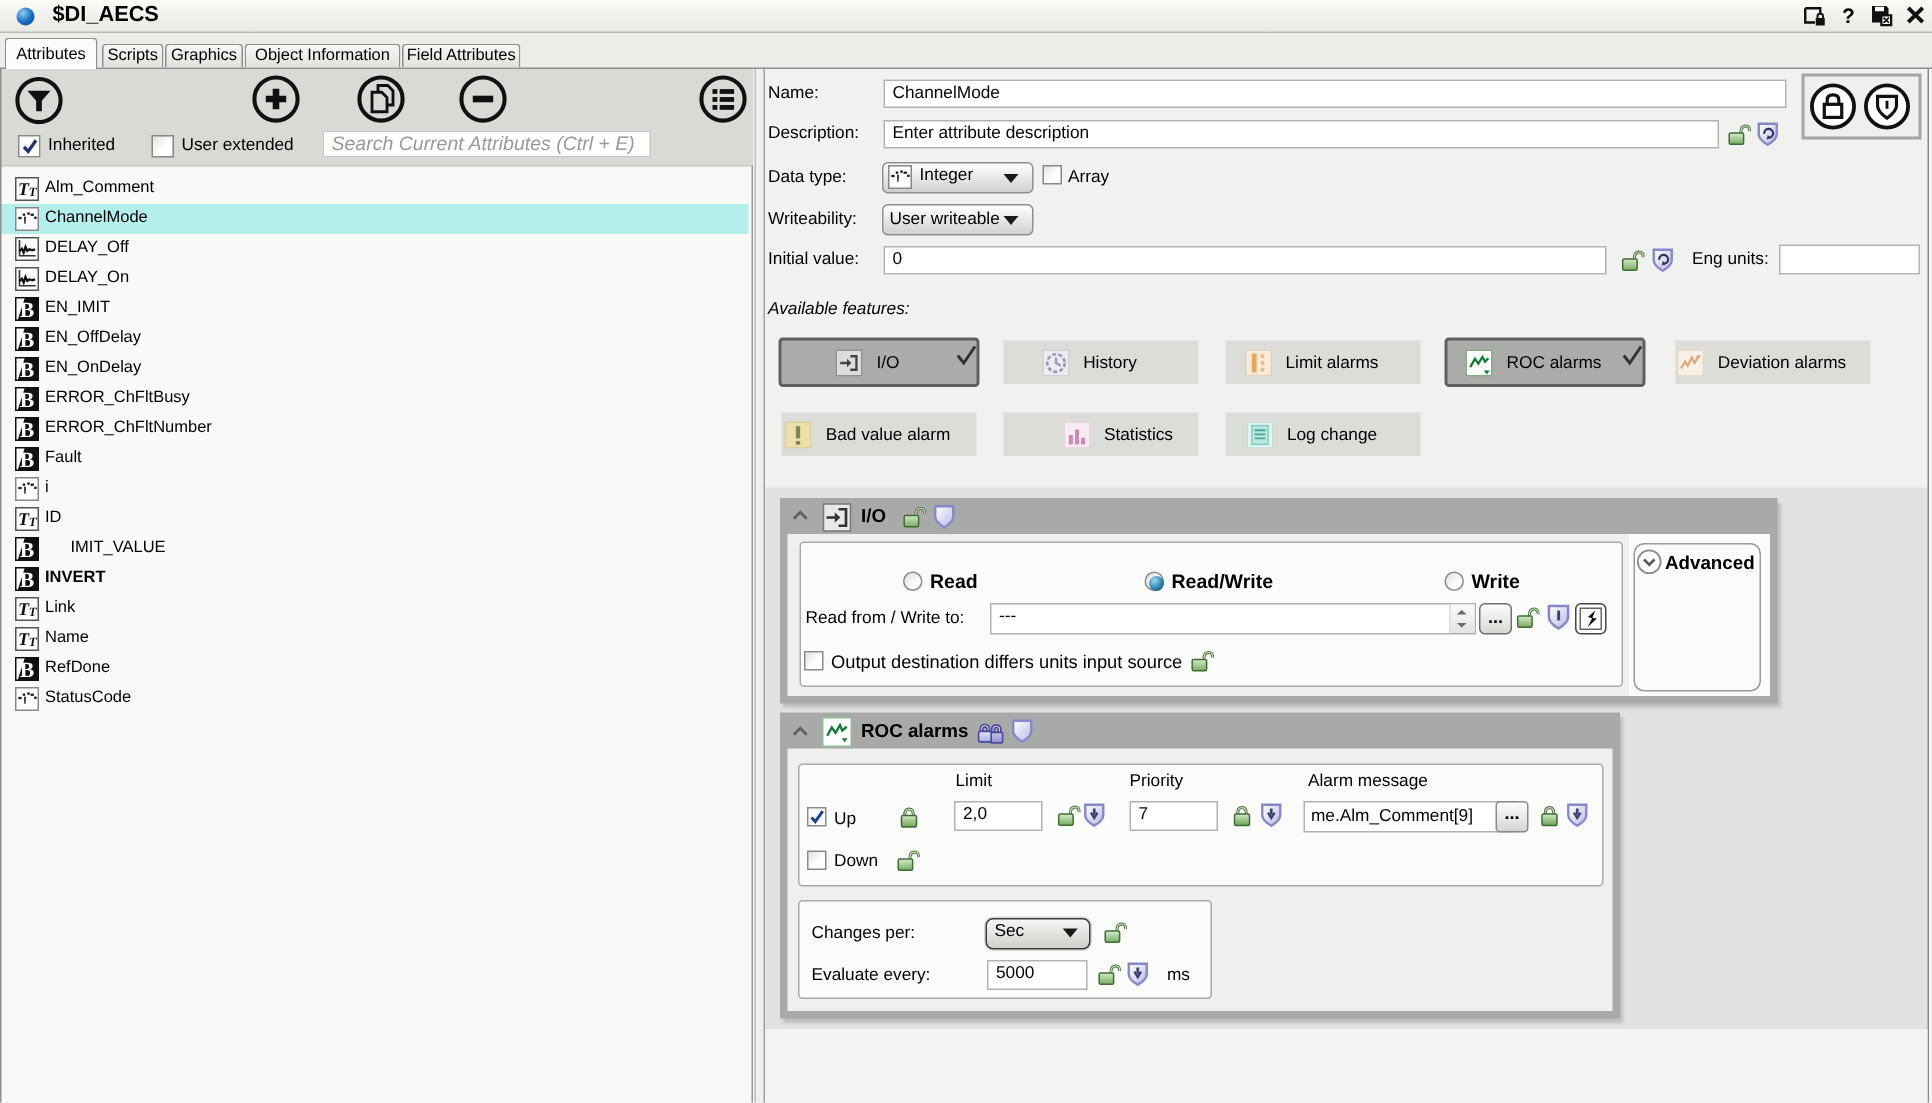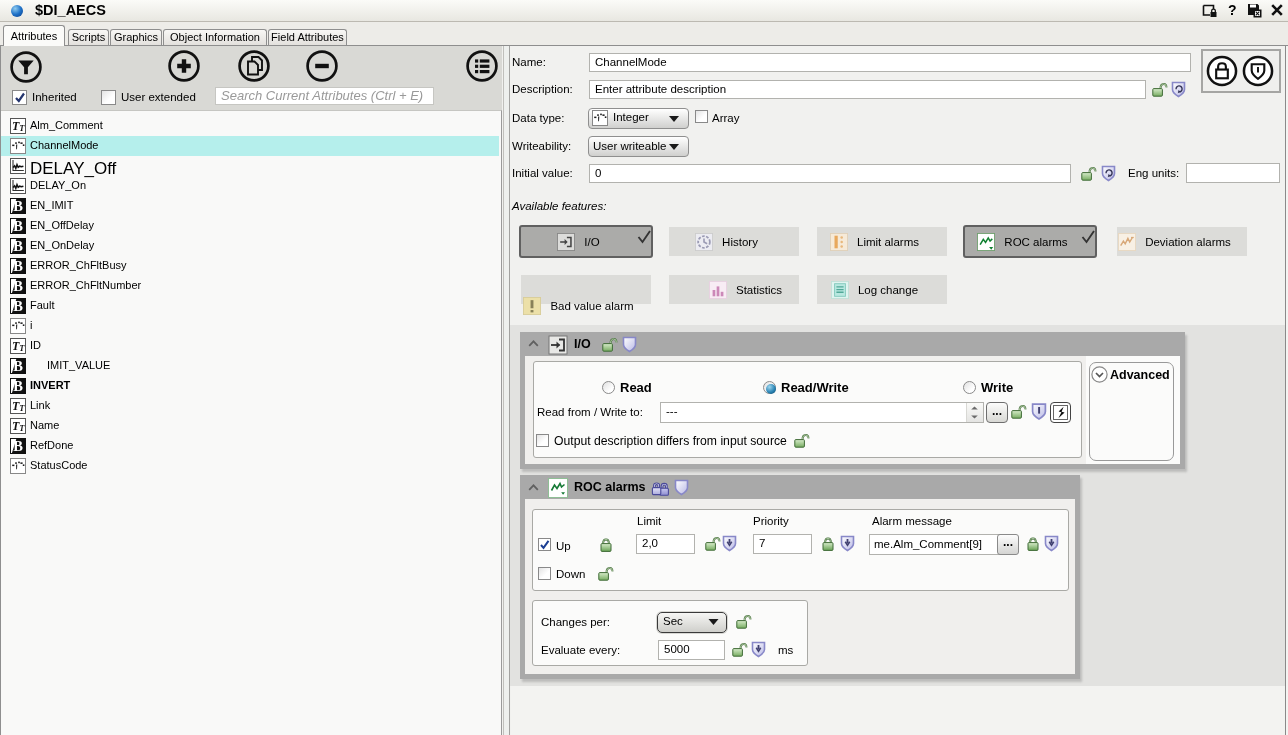--- a/index.html
+++ b/index.html
@@ -90,21 +90,21 @@
 <rect x="12.8" y="6.4" width="1.6" height="1.6" fill="#1a1a1a"></rect>
 <path d="M6.1 6.4 L7.3 6.6 L7.0 11.3 L6.2 11.2 Z" fill="#1a1a1a"></path>
 </svg></div>
 <div class="lbl" style="left:30px;top:139px;font-size:11px;">ChannelMode</div>
 <div class="abs" style="left:0;top:156px;width:499px;height:20px;"></div>
 <div class="abs" style="left:10px;top:158px;width:16px;height:16px;"><svg width="16" height="16" viewBox="0 0 16 16">
 <rect x="0.5" y="0.5" width="15" height="15" fill="#ffffff" stroke="#555555"></rect>
 <path d="M3 2 L3 12.5 L13.8 12.5" fill="none" stroke="#333" stroke-width="1.1"></path>
 <polyline points="3,9.5 4.6,7.8 5.8,10.4 7,6.6 8.2,9.3 9.6,8.2 11.4,8.8 13.4,8.2" fill="none" stroke="#111" stroke-width="1.5"></polyline>
 </svg></div>
-<div class="lbl" style="left:30px;top:159px;font-size:17px;text-align:right;">DELAY_Off</div>
+<div class="lbl" style="left:30px;top:159px;font-size:11px;text-align:right;">DELAY_Off</div>
 <div class="abs" style="left:0;top:176px;width:499px;height:20px;"></div>
 <div class="abs" style="left:10px;top:178px;width:16px;height:16px;"><svg width="16" height="16" viewBox="0 0 16 16">
 <rect x="0.5" y="0.5" width="15" height="15" fill="#ffffff" stroke="#555555"></rect>
 <path d="M3 2 L3 12.5 L13.8 12.5" fill="none" stroke="#333" stroke-width="1.1"></path>
 <polyline points="3,9.5 4.6,7.8 5.8,10.4 7,6.6 8.2,9.3 9.6,8.2 11.4,8.8 13.4,8.2" fill="none" stroke="#111" stroke-width="1.5"></polyline>
 </svg></div>
 <div class="lbl" style="left:30px;top:179px;font-size:11px;">DELAY_On</div>
 <div class="abs" style="left:0;top:196px;width:499px;height:20px;"></div>
 <div class="abs" style="left:10px;top:198px;width:16px;height:16px;"><svg width="16" height="16" viewBox="0 0 16 16">
 <rect x="0.5" y="0.5" width="15" height="15" fill="#ffffff" stroke="#111111"></rect>
@@ -349,21 +349,21 @@
 <div class="abs" style="left:1117px;top:227px;width:130px;height:29px;background:#dcdcd9;"></div>
 <div class="abs" style="left:1117px;top:227px;width:115px;height:29px;display:flex;align-items:center;justify-content:center;">
     <span style="width:18px;height:18px;flex:0 0 18px;"><svg width="18" height="18" viewBox="0 0 20 20">
 <rect x="0.5" y="0.5" width="19" height="19" fill="#f8f0e4" stroke="#e8d8c0"></rect>
 <polyline points="3,14 6,9 8,12 11,6 13,10 16,5" fill="none" stroke="#d8a878" stroke-width="1.6"></polyline>
 <path d="M14.5 5 L17.5 5" stroke="#d8a878" stroke-width="1.4"></path>
       </svg></span>
     <span style="margin-left:9px;font-size:11.5px;white-space:pre;">Deviation alarms</span>
   </div>
 <div class="abs" style="left:521px;top:275px;width:130px;height:29px;background:#dcdcd9;"></div>
-<div class="abs" style="left:521px;top:275px;width:115px;height:29px;display:flex;align-items:center;justify-content:center;margin-top:16px;">
+<div class="abs" style="left:521px;top:275px;width:115px;height:29px;display:flex;align-items:center;justify-content:center;">
     <span style="width:18px;height:18px;flex:0 0 18px;"><svg width="18" height="18" viewBox="0 0 20 20">
 <rect x="0.5" y="0.5" width="19" height="19" fill="#ece0a8" stroke="#d8cc98"></rect>
 <rect x="8.4" y="3.5" width="3.2" height="9" fill="#888058"></rect>
 <rect x="8.4" y="14.5" width="3.2" height="2.6" fill="#888058"></rect>
       </svg></span>
     <span style="margin-left:9px;font-size:11.5px;white-space:pre;">Bad value alarm</span>
   </div>
 <div class="abs" style="left:669px;top:275px;width:130px;height:29px;background:#dcdcd9;"></div>
 <div class="abs" style="left:669px;top:275px;width:115px;height:29px;display:flex;align-items:center;justify-content:center;padding-left:38px;">
     <span style="width:18px;height:18px;flex:0 0 18px;"><svg width="18" height="18" viewBox="0 0 20 20">
@@ -458,21 +458,21 @@
       </linearGradient>
     </defs>
 <rect x="6.7" y="4.3" width="1.8" height="6.2" fill="#404070"></rect>
   </svg>
 <div class="abs" style="left:1050px;top:402px;width:21px;height:21px;background:#fff;border:1.5px solid #444;border-radius:4px;"></div>
 <div class="abs" style="left:1053px;top:405px;width:15px;height:15px;border:1px solid #666;"></div>
 <svg class="abs" style="left:1055px;top:406px;" width="13" height="13" viewBox="0 0 13 13">
 <path d="M8.6 0.8 L3.6 5.4 L6.4 6.2 L3.4 12.2 L9.6 6.4 L6.6 5.8 Z" fill="#111"></path>
   </svg>
 <div class="cb" style="left:536px;top:434px;"></div>
-<div class="lbl" style="left:554px;top:434px;font-size:12.2px;">Output description differs from input source</div>
+<div class="lbl" style="left:554px;top:434px;font-size:12.2px;">Output destination differs units input source</div>
 <svg class="abs" style="left:793px;top:433px;" width="18" height="16" viewBox="0 0 18 16">
 <path d="M9.6 6.6 Q9.4 2.2 12.6 2.0 Q15.6 1.9 15.4 5.4" fill="none" stroke="#47703d" stroke-width="2.0"></path>
 <path d="M9.6 6.6 Q9.4 2.2 12.6 2.0 Q15.6 1.9 15.4 5.4" fill="none" stroke="#cfe5c2" stroke-width="0.8"></path>
 <rect x="1.8" y="6.6" width="9.6" height="7.6" rx="1" fill="url(#lg793433)" stroke="#3f6b36" stroke-width="1.0"></rect>
 <defs>
       <linearGradient id="lg793433" x1="0" y1="0" x2="0" y2="1">
         <stop offset="0" stop-color="#d7ecca"></stop>
         <stop offset="1" stop-color="#77ac61"></stop>
       </linearGradient>
     </defs>

